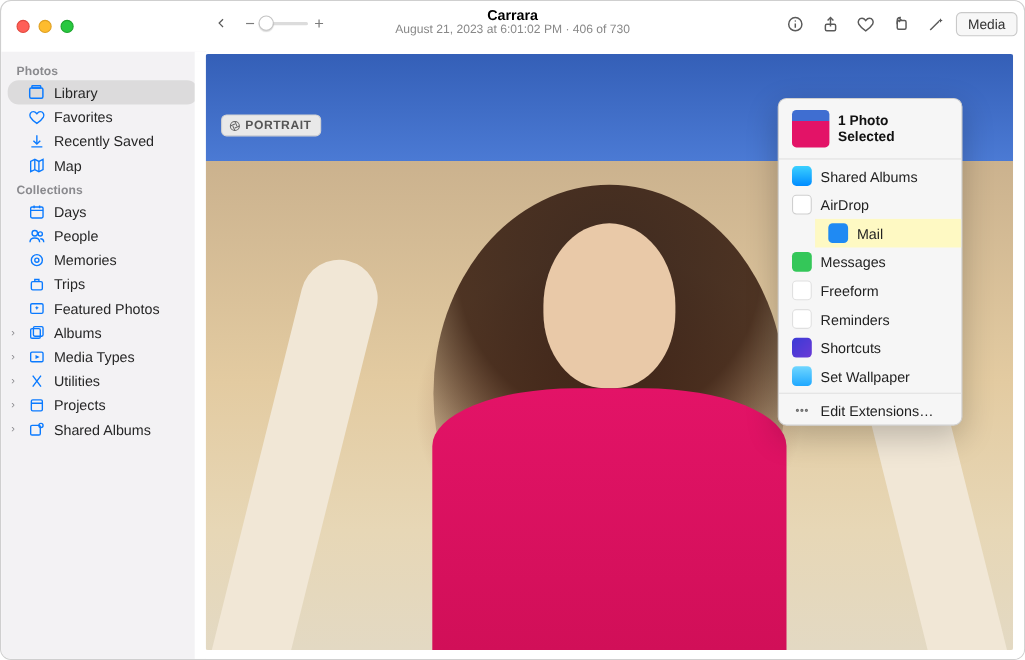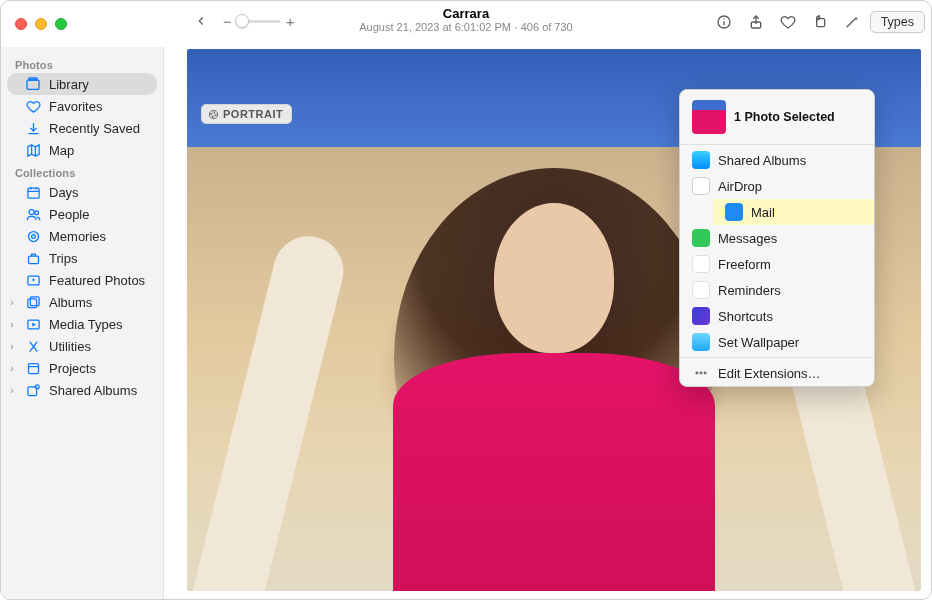--- a/index.html
+++ b/index.html
@@ -20,21 +20,21 @@
 .tb-center .sub { font-size: 11px; color: #888; }
 .tb-right { position: absolute; right: 6px; top: 7px; display: flex; align-items: center; gap: 4px; }
 .tb-iconbtn { width: 28px; height: 28px; border-radius: 6px; display: flex; align-items: center; justify-content: center; color: #5a5a5a; }
 .editbtn { padding: 3px 10px; border: 1px solid #c9c9c9; border-radius: 5px; font-size: 12.5px; color: #333; background: #f7f7f7; }
 
 .zoom { display: flex; align-items: center; gap: 6px; color: #7b7b7b; font-size: 15px; }
 .zoom-track { width: 42px; height: 3px; background: #dcdcdc; border-radius: 2px; position: relative; }
 .zoom-thumb { position: absolute; top: 50%; left: 4px; transform: translate(-50%, -50%); width: 14px; height: 14px; background: #fff; border: 1px solid #c4c4c4; border-radius: 50%; box-shadow: 0 1px 1px rgba(0,0,0,0.15); }
 
 
-.sidebar { position: absolute; left: 0; top: 46px; bottom: 0; width: 163px; background: #f3f2f4; border-right: 1px solid #e3e3e3; padding: 6px 6px; overflow: hidden; }
+.sidebar { position: absolute; left: 0; top: 46px; bottom: 0; width: 186px; background: #f3f2f4; border-right: 1px solid #e3e3e3; padding: 6px 6px; overflow: hidden; }
 .section-header { font-size: 11px; color: #8a8a8e; font-weight: 600; padding: 6px 8px 2px; letter-spacing: .1px; }
 .sb-item { display: flex; align-items: center; gap: 8px; padding: 3px 0; border-radius: 10px; font-size: 13px; color: #262626; }
 .sb-item .disc { width: 10px; display: inline-flex; justify-content: center; color: #8a8a8e; font-size: 10px; }
 .sb-item.active { background: #dcdbdc; }
 .sb-item .icon { width: 16px; height: 16px; display: inline-flex; align-items: center; justify-content: center; color: #0a7aff; }
 .sb-item.nodisc .disc { visibility: hidden; }
 
 
 .main { position: absolute; left: 176px; right: 0; top: 46px; bottom: 0; background: #fff; }
 .photo-area { position: absolute; left: 10px; right: 10px; top: 2px; bottom: 8px; border-radius: 2px; overflow: hidden; }
@@ -49,21 +49,21 @@
 .arm { position: absolute; width: 70px; height: 420px; background: #f1e7d6; border-radius: 40px; }
 .arm.left { left: 6%; bottom: -60px; transform: rotate(14deg); }
 .arm.right { right: 6%; bottom: -60px; transform: rotate(-14deg); }
 .face { position: absolute; left: 50%; top: 34%; transform: translate(-50%, -20%); width: 120px; height: 150px; background: #e9c9a8; border-radius: 50% 50% 46% 46%; }
 .hair { position: absolute; left: 50%; top: 22%; transform: translateX(-50%); width: 320px; height: 380px; background: radial-gradient(circle at 50% 20%, #2f1b13 0%, #3e2416 40%, transparent 70%); border-radius: 50%; opacity: .9; }
 
 .badge { position: absolute; left: 14px; top: 10px; background: #e9e9e9; border: 1px solid #d3d3d3; color: #555; font-size: 11px; font-weight: 700; letter-spacing: .5px; padding: 3px 8px 3px 6px; border-radius: 5px; display: inline-flex; align-items: center; gap: 4px; margin-top: 45px; }
 .badge svg { width: 11px; height: 11px; }
 
 
-.popover { position: absolute; right: 56px; top: 42px; width: 196px; background: #f6f6f6; border: 1px solid #cfcfcf; border-radius: 8px; box-shadow: 0 10px 28px rgba(0,0,0,.22); overflow: hidden; }
+.popover { position: absolute; right: 56px; top: 42px; width: 168px; background: #f6f6f6; border: 1px solid #cfcfcf; border-radius: 8px; box-shadow: 0 10px 28px rgba(0,0,0,.22); overflow: hidden; }
 .popover::before { content: ""; position: absolute; top: -7px; right: 96px; width: 12px; height: 12px; background: #f6f6f6; border-left: 1px solid #cfcfcf; border-top: 1px solid #cfcfcf; transform: rotate(45deg); }
 .pop-head { display: flex; align-items: center; gap: 8px; padding: 10px 12px 8px; }
 .pop-thumb { width: 34px; height: 34px; border-radius: 4px; background: linear-gradient(180deg,#3f6ed1 0 30%, #e31367 30% 100%); }
 .pop-head-title { font-size: 12.5px; font-weight: 700; color: #111; }
 .pop-sep { height: 1px; background: #e0e0e0; margin: 2px 0; }
 .pop-item { display: flex; align-items: center; gap: 8px; padding: 4px 12px; font-size: 13px; color: #222; }
 .pop-item.highlight { background: #fef9c3; margin-left: 33px; }
 .pop-item .picon { width: 18px; height: 18px; border-radius: 4px; display: inline-flex; align-items: center; justify-content: center; font-size: 12px; color: #fff; }
 .pop-item.ext .picon { color: #6a6a6a; }
 
@@ -135,21 +135,21 @@
             <path d="M7 12V7a4 4 0 0 1 4-4h1"></path>
             <polyline points="9 6 12 3 9 0" transform="translate(0 3)"></polyline>
           </svg>
       </div>
       <div class="tb-iconbtn">
         <svg width="16" height="16" viewBox="0 0 24 24" fill="none" stroke="currentColor" stroke-width="2">
             <path d="M4 20 L16 8"></path>
             <path d="M18 4l1 2 2 1-2 1-1 2-1-2-2-1 2-1z" fill="currentColor" stroke="none"></path>
           </svg>
       </div>
-      <button class="editbtn">Types</button>
+      <button class="editbtn">Media</button>
     </div>
   </div>
 
   <div class="sidebar" id="sidebar">
       <div class="section-header">Photos</div>
       <div class="sb-item active nodisc">
         <span class="disc"></span>
         <span class="icon">
           <svg width="16" height="16" viewBox="0 0 24 24" fill="none" stroke="currentColor" stroke-width="2">
             <rect x="3" y="6" width="18" height="14" rx="2"></rect>

